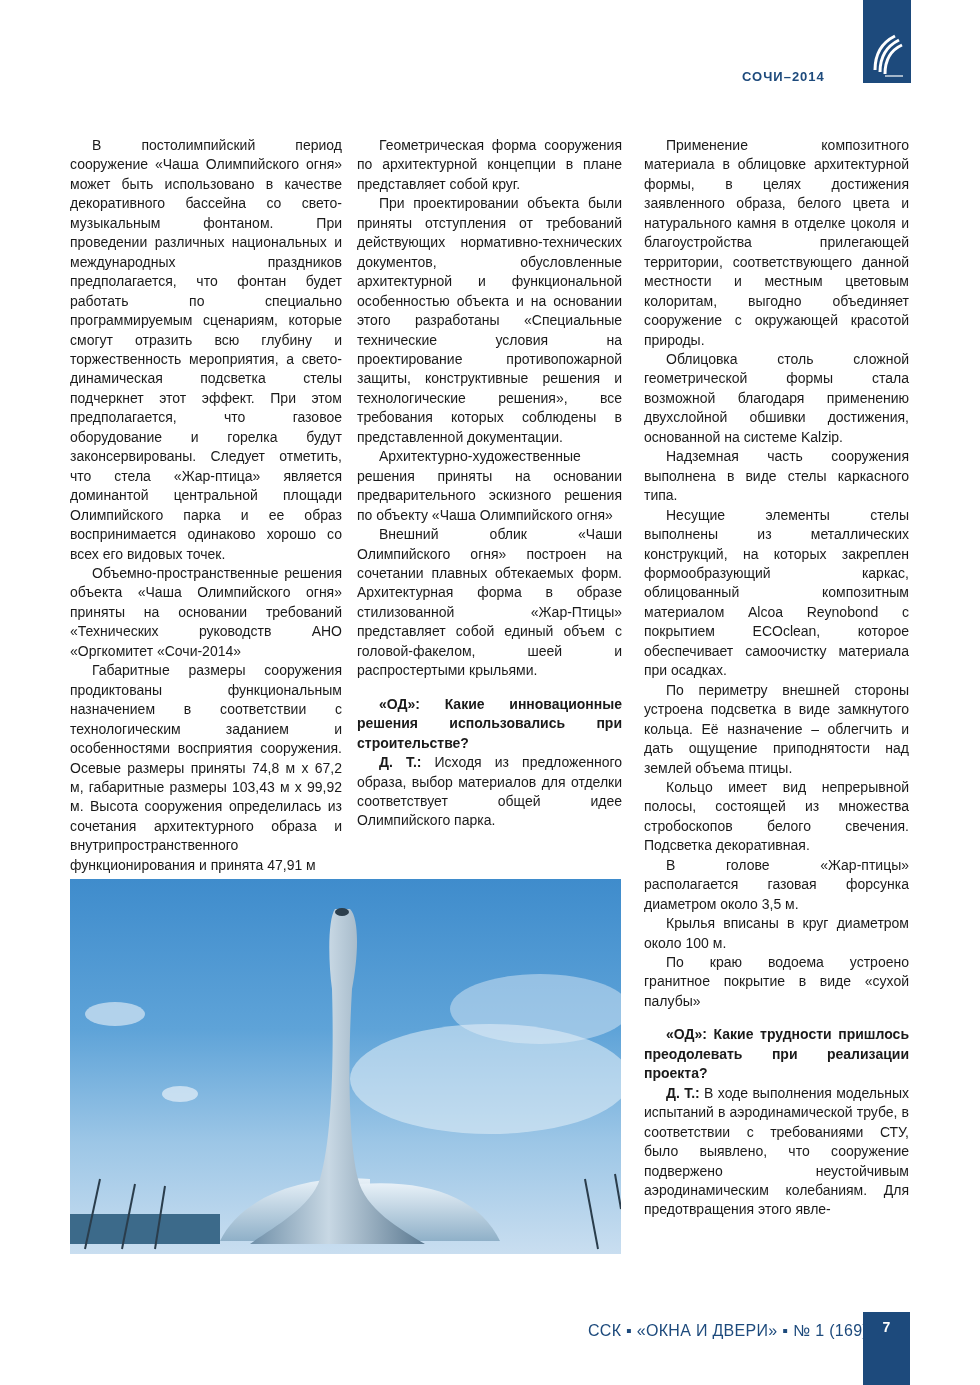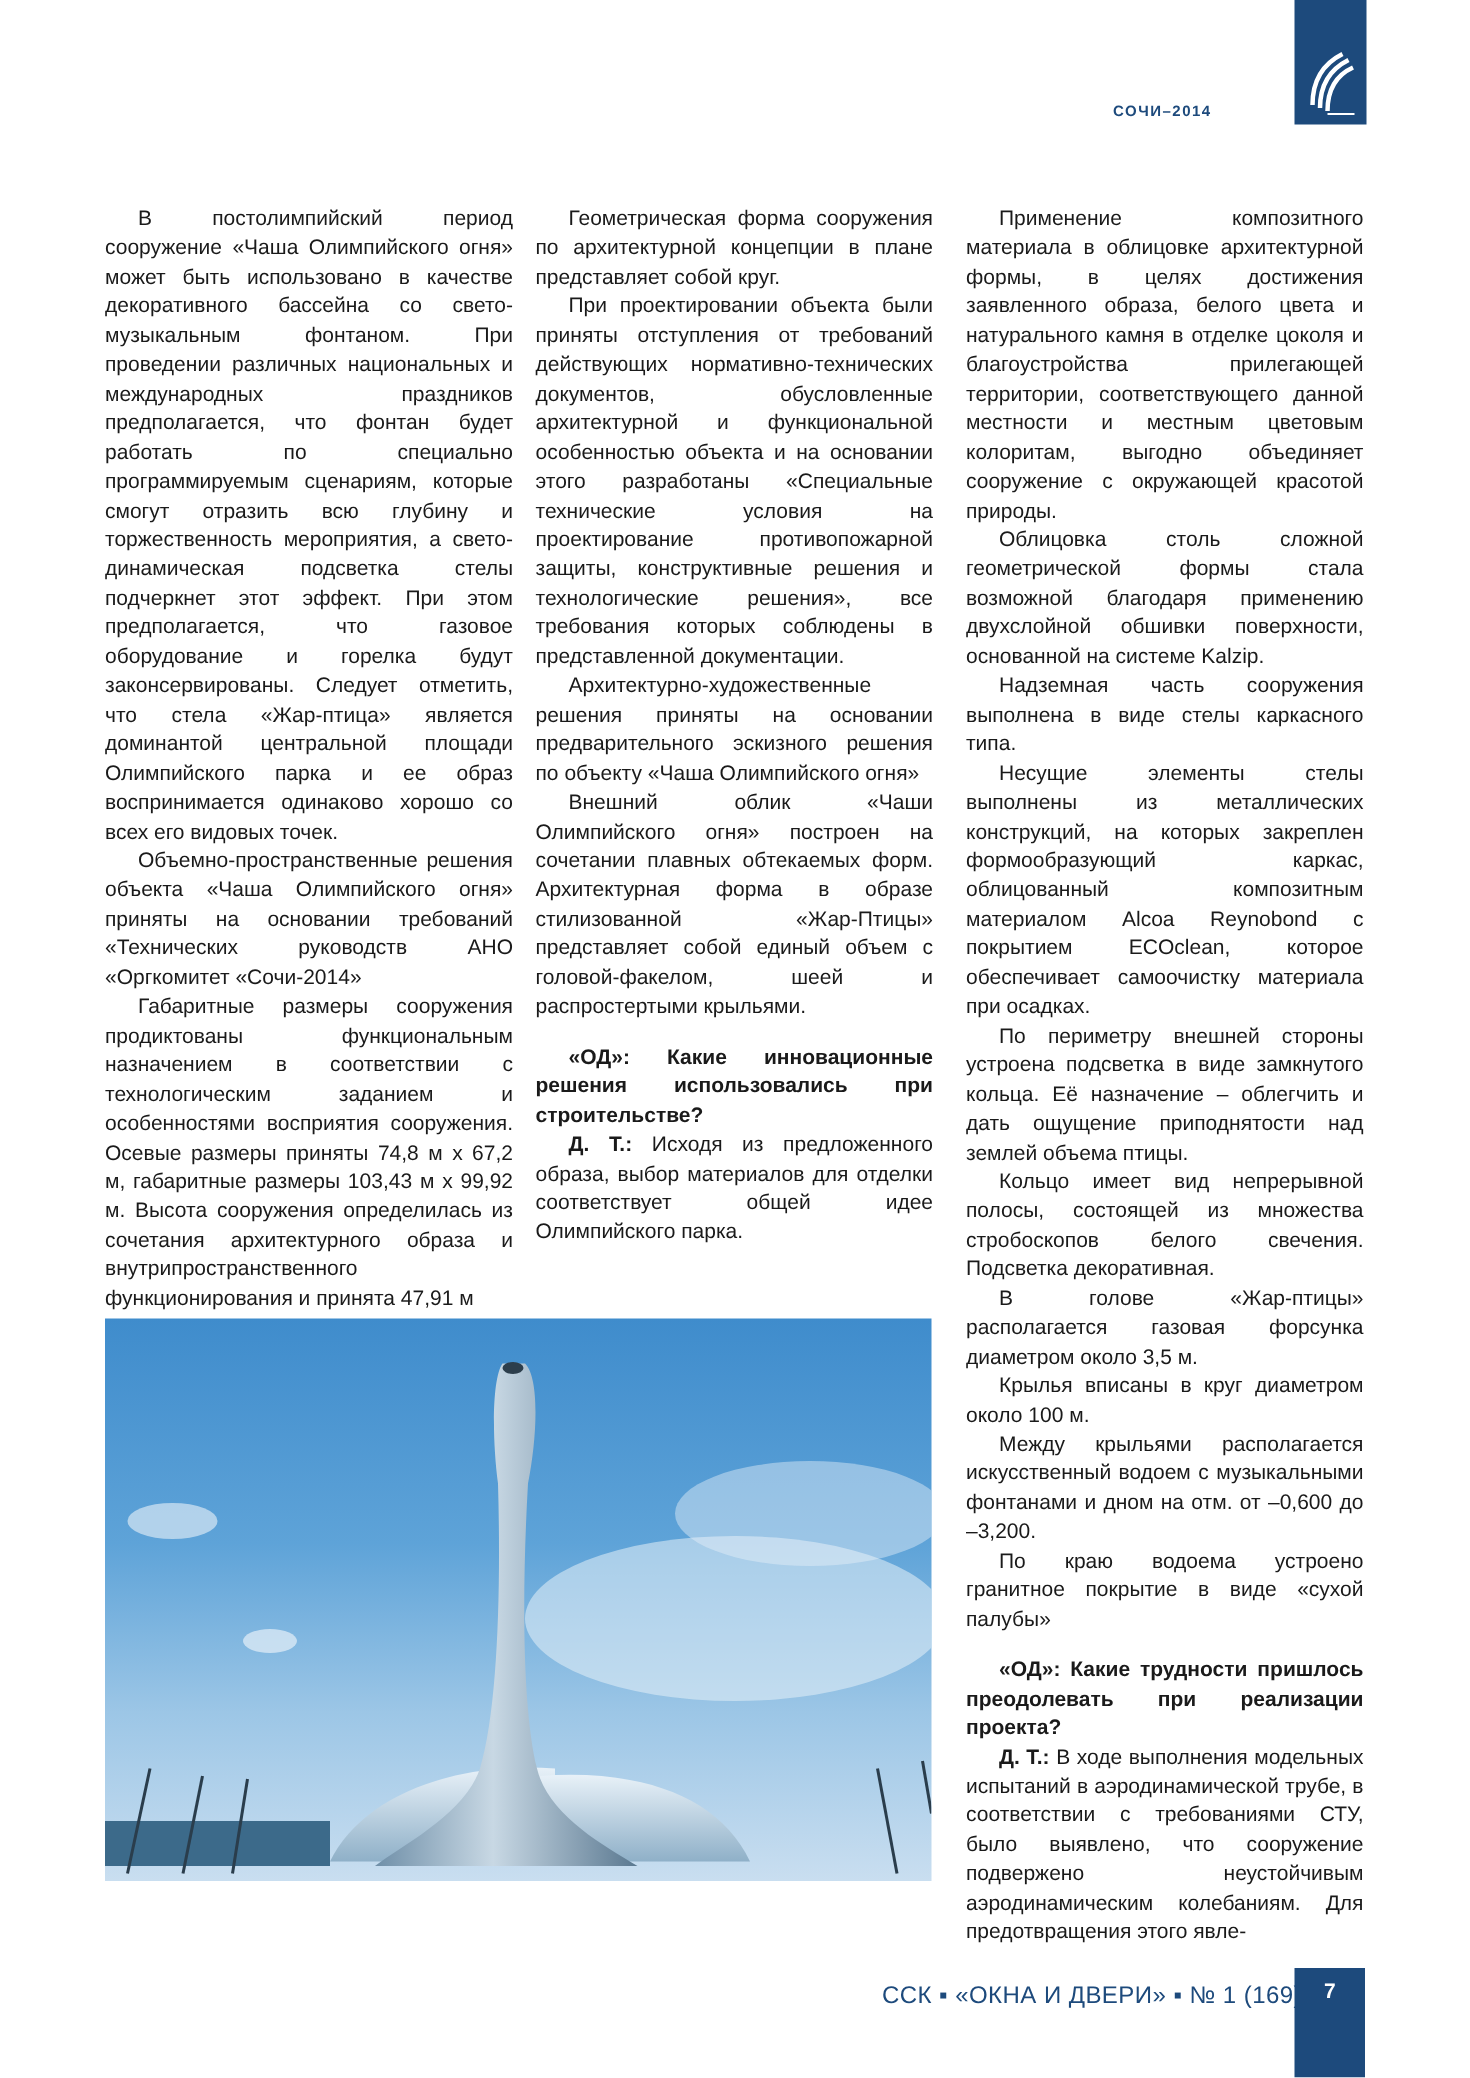--- a/index.html
+++ b/index.html
@@ -1,20 +1,20 @@
 <!DOCTYPE html>
 <html><head>
 <meta charset="utf-8">
 <style>
   html, body { margin: 0; padding: 0; background: #ffffff; }
   body { width: 980px; height: 1385px; position: relative; overflow: hidden;
          font-family: "Liberation Sans", sans-serif; color: #1a1a1a; }
   .tab-top { position: absolute; left: 863px; top: 0; width: 48px; height: 83px; background: #1d4a7c; }
   .tab-top svg { position: absolute; left: 6px; top: 30px; }
-  .section-title { position: absolute; left: 742px; top: 69px; font-size: 10px; font-weight: bold;
+  .section-title { position: absolute; left: 742px; top: 69px; font-size: 13px; font-weight: bold;
                    color: #1d4a7c; letter-spacing: 1px; }
   .col { position: absolute; top: 136px; font-size: 14px; line-height: 19.45px; text-align: justify; }
   .col p { margin: 0; text-indent: 22px; }
   .col p.q { font-weight: bold; margin-top: 14px; }
   .col p b { font-weight: bold; }
   .c1 { left: 70px; width: 272px; }
   .c2 { left: 357px; width: 265px; }
   .c3 { left: 644px; width: 265px; }
   .photo { position: absolute; left: 70px; top: 879px; width: 551px; height: 375px; overflow: hidden;
            background: linear-gradient(180deg, #3f8ccc 0%, #5ea3d8 40%, #9cc6e6 70%, #c9def0 100%); }
@@ -47,28 +47,27 @@
   <p>Геометрическая форма сооружения по архитектурной концепции в плане представляет собой круг.</p>
   <p>При проектировании объекта были приняты отступления от требований действующих нормативно-технических документов, обусловленные архитектурной и функциональной особенностью объекта и на основании этого разработаны «Специальные технические условия на проектирование противопожарной защиты, конструктивные решения и технологические решения», все требования которых соблюдены в представленной документации.</p>
   <p>Архитектурно-художественные решения приняты на основании предварительного эскизного решения по объекту «Чаша Олимпийского огня»</p>
   <p>Внешний облик «Чаши Олимпийского огня» построен на сочетании плавных обтекаемых форм. Архитектурная форма в образе стилизованной «Жар-Птицы» представляет собой единый объем с головой-факелом, шеей и распростертыми крыльями.</p>
   <p class="q">«ОД»: Какие инновационные решения использовались при строительстве?</p>
   <p><b>Д. Т.:</b><span> Исходя из предложенного образа, выбор материалов для отделки соответствует общей идее Олимпийского парка.</span></p>
 </div>
 
 <div class="col c3">
   <p>Применение композитного материала в облицовке архитектурной формы, в целях достижения заявленного образа, белого цвета и натурального камня в отделке цоколя и благоустройства прилегающей территории, соответствующего данной местности и местным цветовым колоритам, выгодно объединяет сооружение с окружающей красотой природы.</p>
-  <p>Облицовка столь сложной геометрической формы стала возможной благодаря применению двухслойной обшивки поверхности, основанной на системе Kalzip.</p>
+  <p>Облицовка столь сложной геометрической формы стала возможной благодаря применению двухслойной обшивки достижения, основанной на системе Kalzip.</p>
   <p>Надземная часть сооружения выполнена в виде стелы каркасного типа.</p>
   <p>Несущие элементы стелы выполнены из металлических конструкций, на которых закреплен формообразующий каркас, облицованный композитным материалом Alcoa Reynobond с покрытием ECOclean, которое обеспечивает самоочистку материала при осадках.</p>
   <p>По периметру внешней стороны устроена подсветка в виде замкнутого кольца. Её назначение – облегчить и дать ощущение приподнятости над землей объема птицы.</p>
   <p>Кольцо имеет вид непрерывной полосы, состоящей из множества стробоскопов белого свечения. Подсветка декоративная.</p>
   <p>В голове «Жар-птицы» располагается газовая форсунка диаметром около 3,5 м.</p>
   <p>Крылья вписаны в круг диаметром около 100 м.</p>
-  <p>Между крыльями располагается искусственный водоем с музыкальными фонтанами и дном на отм. от –0,600 до –3,200.</p>
   <p>По краю водоема устроено гранитное покрытие в виде «сухой палубы»</p>
   <p class="q">«ОД»: Какие трудности пришлось преодолевать при реализации проекта?</p>
   <p><b>Д. Т.:</b><span> В ходе выполнения модельных испытаний в аэродинамической трубе, в соответствии с требованиями СТУ, было выявлено, что сооружение подвержено неустойчивым аэродинамическим колебаниям. Для предотвращения этого явле-</span></p>
 </div>
 
 <div class="photo">
   <svg width="551" height="375" viewBox="0 0 551 375">
     <defs>
       <linearGradient id="tower" x1="0" x2="1">
         <stop offset="0" stop-color="#6f8fa8"></stop>

